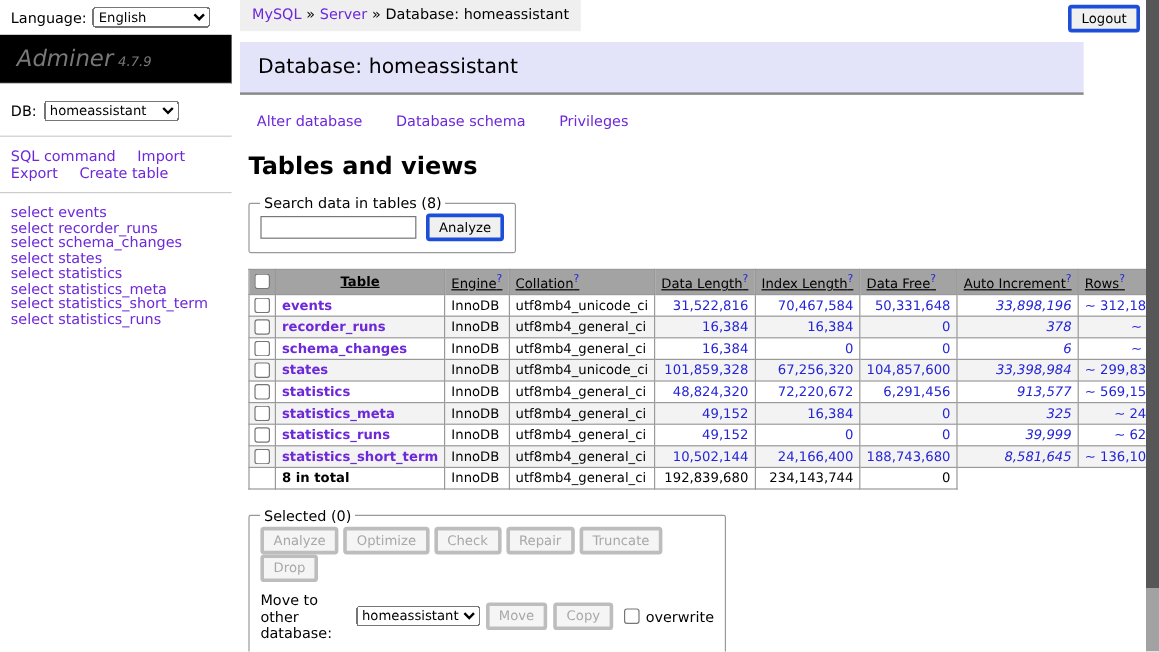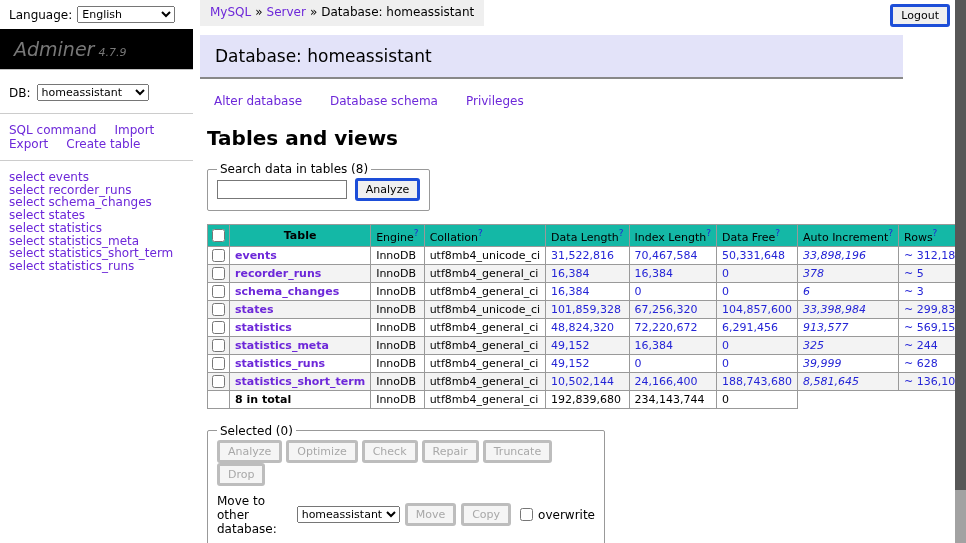--- a/index.html
+++ b/index.html
@@ -47,27 +47,27 @@
   .links-row { display: flex; gap: 28px; }
   .actions-row { margin: 15px 0 0 14px; }
   h3 { font-size: 20px; font-weight: bold; margin: 18px 0 0 7px; }
 
   fieldset { border: 1px solid #999; border-radius: 2px; margin: 12px 0 0 7px; padding: 2px 9px 9px 9px; width: fit-content; }
   legend { font-size: 12px; padding: 0 3px; }
   .search-fs input[type=text] { width: 130px; font-size: 11px; font-family: inherit; border: 1px solid #777; padding: 2px 3px; margin-right: 4px; }
 
   table.tables { border-collapse: collapse; margin: 13px 0 0 7px; font-size: 11px; line-height: 13px; }
   .tables th, .tables td { border: 1px solid #999; padding: 2px 5px; white-space: nowrap; }
-  .tables thead th { background: #14b8a6; font-weight: normal; text-align: left; }
+  .tables thead th { background: #a3a3a3; font-weight: normal; text-align: left; text-decoration: underline; }
   .tables thead th.first-col { font-weight: bold; text-align: center; min-width: 116px; }
   sup.help { color: #2424d6; font-size: 9px; }
   .tables td.cb, .tables th.cb { padding: 0 4px; text-align: center; }
   .tables input[type=checkbox] { margin: 1px 0; vertical-align: middle; }
   .tables a.tbl-link { font-weight: bold; text-align: center; }
-  .tables td.num { color: #2424d6; }
+  .tables td.num { text-align: right; color: #2424d6; }
   .tables td.c-engine { min-width: 40px; }
   .tables td.c-coll { min-width: 98px; }
   .tables tbody tr:nth-of-type(even) td { background: #f3f3f3; }
   .tables tfoot td { color: #000; }
   .tables tfoot td.num { color: #000; }
   .tables tfoot td.total-name { font-weight: bold; }
   .col-dl { min-width: 62px; } .col-il { min-width: 66px; } .col-df { min-width: 56px; }
   .col-ai { min-width: 78px; font-style: italic; } .col-rw { min-width: 48px; }
 
   .selected-fs { width: 398px; margin-top: 15px; }

